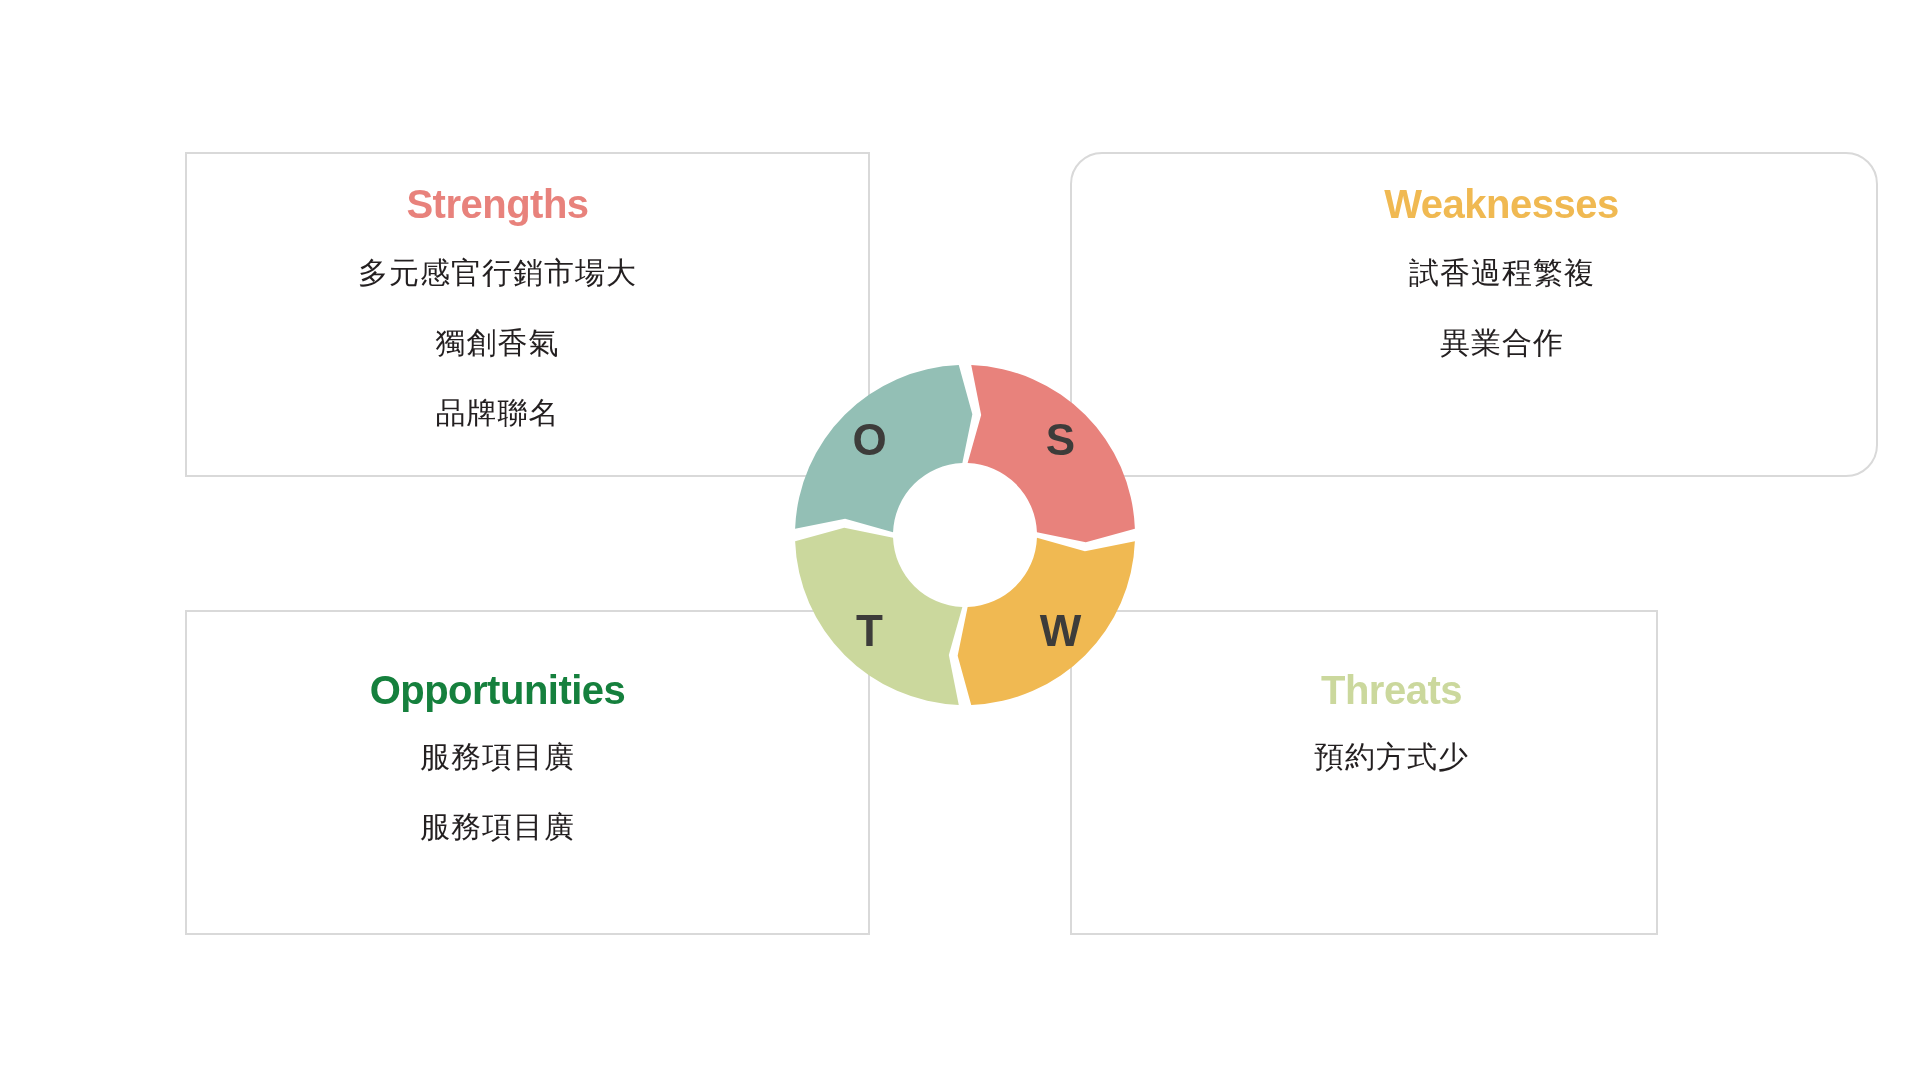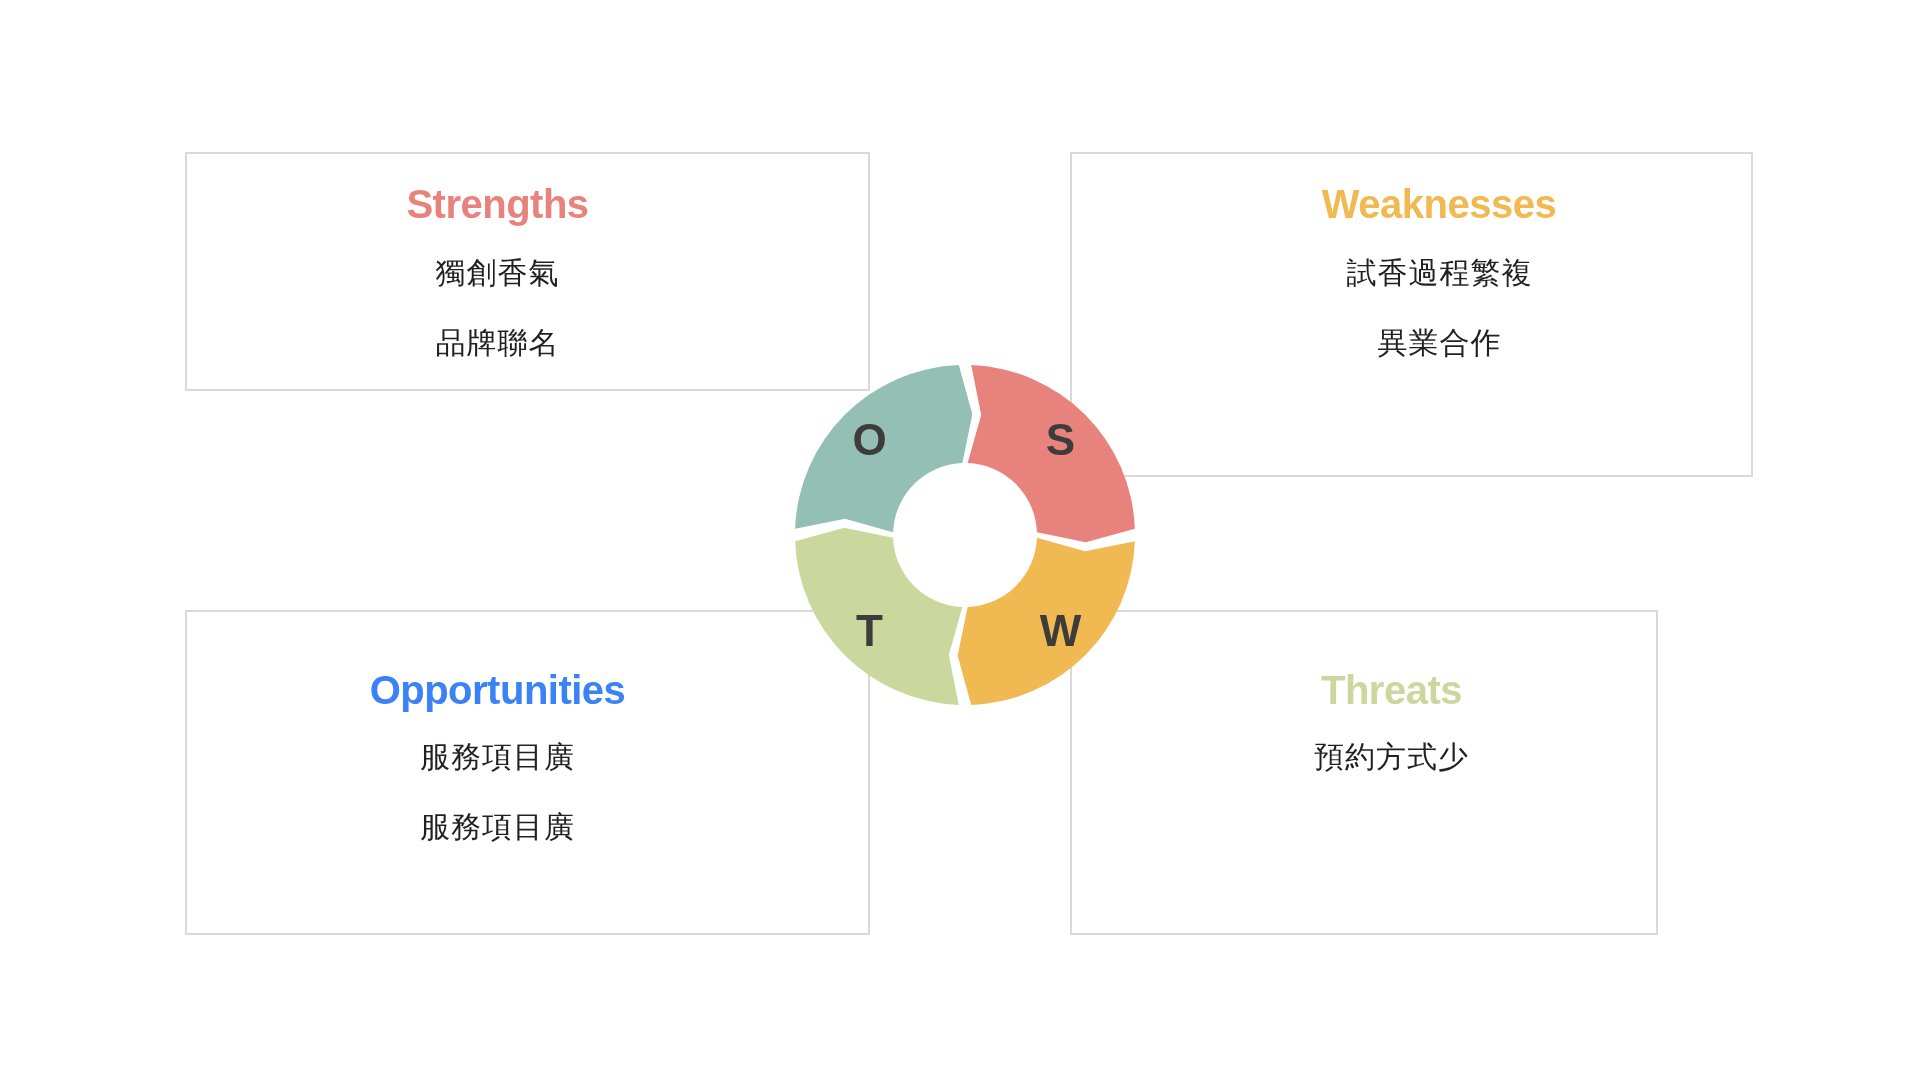--- a/index.html
+++ b/index.html
@@ -26,22 +26,22 @@
   .quad {
     position: absolute;
     box-sizing: border-box;
     border: 2px solid #d9d9d9;
     background: #ffffff;
     display: flex;
     flex-direction: column;
     align-items: center;
     justify-content: flex-start;
   }
-  .quad.top-left     { left: 185px;  top: 152px; width: 685px;  height: 239px; }
-  .quad.top-right    { left: 1070px; top: 152px; width: 683px;  height: 325px; }
+  .quad.top-left     { left: 185px;  top: 152px; width: 685px;  height: 325px; }
+  .quad.top-right    { left: 1070px; top: 152px; width: 808px;  height: 325px; border-radius: 32px; }
   .quad.bottom-left  { left: 185px;  top: 610px; width: 685px;  height: 325px; }
   .quad.bottom-right { left: 1070px; top: 610px; width: 588px;  height: 325px; }
 
   
   .quad-title {
     font-size: 40px;
     font-weight: bold;
     letter-spacing: -0.5px;
     line-height: 1;
     margin: 0;
@@ -92,32 +92,33 @@
     dominant-baseline: central;
   }
 </style>
 </head>
 <body>
 
 <div id="swot-canvas">
 
   <div class="quad top-left">
     <div class="quad-title" style="color: rgb(232, 130, 124);">Strengths</div>
+    <div class="quad-item">多元感官行銷市場大</div>
     <div class="quad-item">獨創香氣</div>
     <div class="quad-item">品牌聯名</div>
   </div>
 
   <div class="quad top-right">
     <div class="quad-title" style="color: rgb(240, 185, 82);">Weaknesses</div>
     <div class="quad-item">試香過程繁複</div>
     <div class="quad-item">異業合作</div>
   </div>
 
   <div class="quad bottom-left">
-    <div class="quad-title" style="color: #3b82f6;">Opportunities</div>
+    <div class="quad-title" style="color: #15803d;">Opportunities</div>
     <div class="quad-item">服務項目廣</div>
     <div class="quad-item">服務項目廣</div>
   </div>
 
   <div class="quad bottom-right">
     <div class="quad-title" style="color: rgb(203, 216, 157);">Threats</div>
     <div class="quad-item">預約方式少</div>
   </div>
 
   <div id="donut-wrap">

